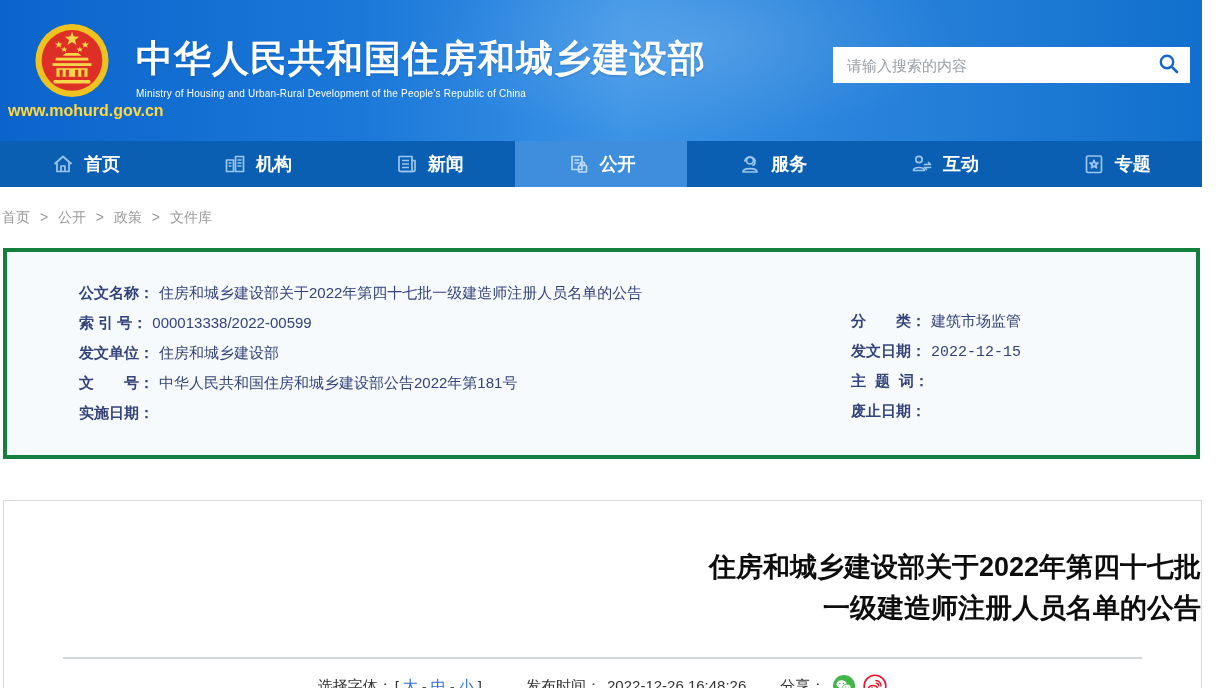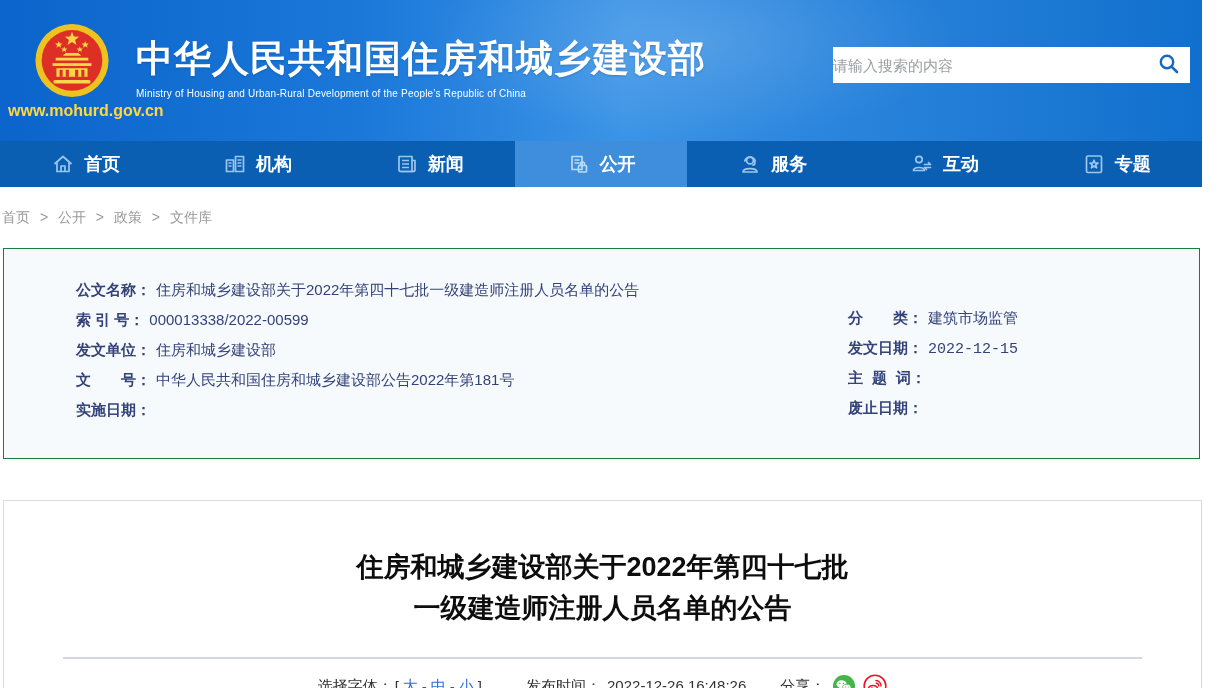--- a/index.html
+++ b/index.html
@@ -13,48 +13,48 @@
   .site-header:after { content:""; position:absolute; left:35%; top:0; width:45%; height:100%;
     background:radial-gradient(ellipse at 50% 30%, rgba(255,255,255,.14), rgba(255,255,255,0) 70%); }
   .emblem { position:absolute; left:33px; top:20px; width:78px; height:84px; z-index:2; }
   .title-block { position:absolute; left:136px; top:36px; z-index:2; }
   .site-title { color:#fff; font-weight:bold; font-size:37px; letter-spacing:1px; line-height:46px;
     text-shadow:0 1px 2px rgba(0,40,90,.25); }
   .site-subtitle { color:#fff; font-size:10px; margin-top:6px; letter-spacing:.2px; }
   .site-url { position:absolute; left:8px; top:102px; color:#ffd83d; font-weight:bold; font-size:16px; z-index:2; }
   .search-box { position:absolute; left:833px; top:47px; width:357px; height:36px; background:#fff; z-index:3; }
   .search-box input { position:absolute; left:0; top:0; width:310px; height:36px; border:none; outline:none;
-    font-size:15px; color:#333; background:transparent; }
+    padding-left:14px; font-size:15px; color:#333; background:transparent; }
   .search-box input::placeholder { color:#9aa0a6; }
   .search-btn { position:absolute; right:6px; top:5px; width:30px; height:26px; border:none; background:transparent; cursor:pointer; }
 
   
   .nav { display:flex; width:1202px; height:46px; background:#0a5fb3; }
   .nav-item { flex:1 1 0; display:flex; align-items:center; justify-content:center; gap:9px;
     color:#fff; font-size:18px; font-weight:bold; cursor:pointer; }
   .nav-item.active { background:#3e8edd; }
   .nav-item svg { display:block; }
 
   
   .breadcrumb { margin:22px 0 0 2px; font-size:14px; line-height:16px; color:#999; }
   .breadcrumb .crumb { color:#999; cursor:pointer; }
   .breadcrumb .sep { margin:0 6px; color:#999; }
 
   
   .meta-panel { margin:23px 0 0 3px; width:1197px; height:211px; background:#f7fafd;
-    border:1px solid #15803d; padding-top:26px; color:#334379; font-size:15px; }
+    border:4px solid #15803d; padding-top:26px; color:#334379; font-size:15px; }
   .meta-row { display:flex; line-height:30px; }
   .meta-cell.left { flex:0 0 844px; padding-left:72px; }
   .meta-cell.right { flex:1 1 auto;font-family:Liberation Mono, monospace; }
   .meta-label { font-weight:bold; white-space:pre; }
   .meta-value { margin-left:5px; }
 
   
   .article-panel { margin:41px 0 0 3px; width:1199px; height:215px; background:#fff; border:1px solid #d8dbe2; }
-  .article-title { margin-top:46px; text-align:center; color:#0d0d0d; font-weight:bold; font-size:27px; line-height:41px; }
+  .article-title { margin-top:46px; text-align:right; color:#0d0d0d; font-weight:bold; font-size:27px; line-height:41px; }
   .article-divider { margin:28px 59px 0 59px; border-top:2px solid #d4d7de; }
   .article-meta { margin-top:15px; display:flex; align-items:center; justify-content:center; font-size:15px; color:#333; }
   .font-selector { display:flex; align-items:center; }
   .font-size-link { color:#2a6cd5; cursor:pointer; margin:0 2px; }
   .fs-dash { color:#555; margin:0 2px; }
   .fs-bracket { color:#333; margin:0 2px; }
   .publish-block { margin-left:42px; }
   .publish-time { margin-left:6px; }
   .share-block { margin-left:34px; display:flex; align-items:center; gap:7px; }
   .share-icon { width:24px; height:24px; display:block; cursor:pointer; }

